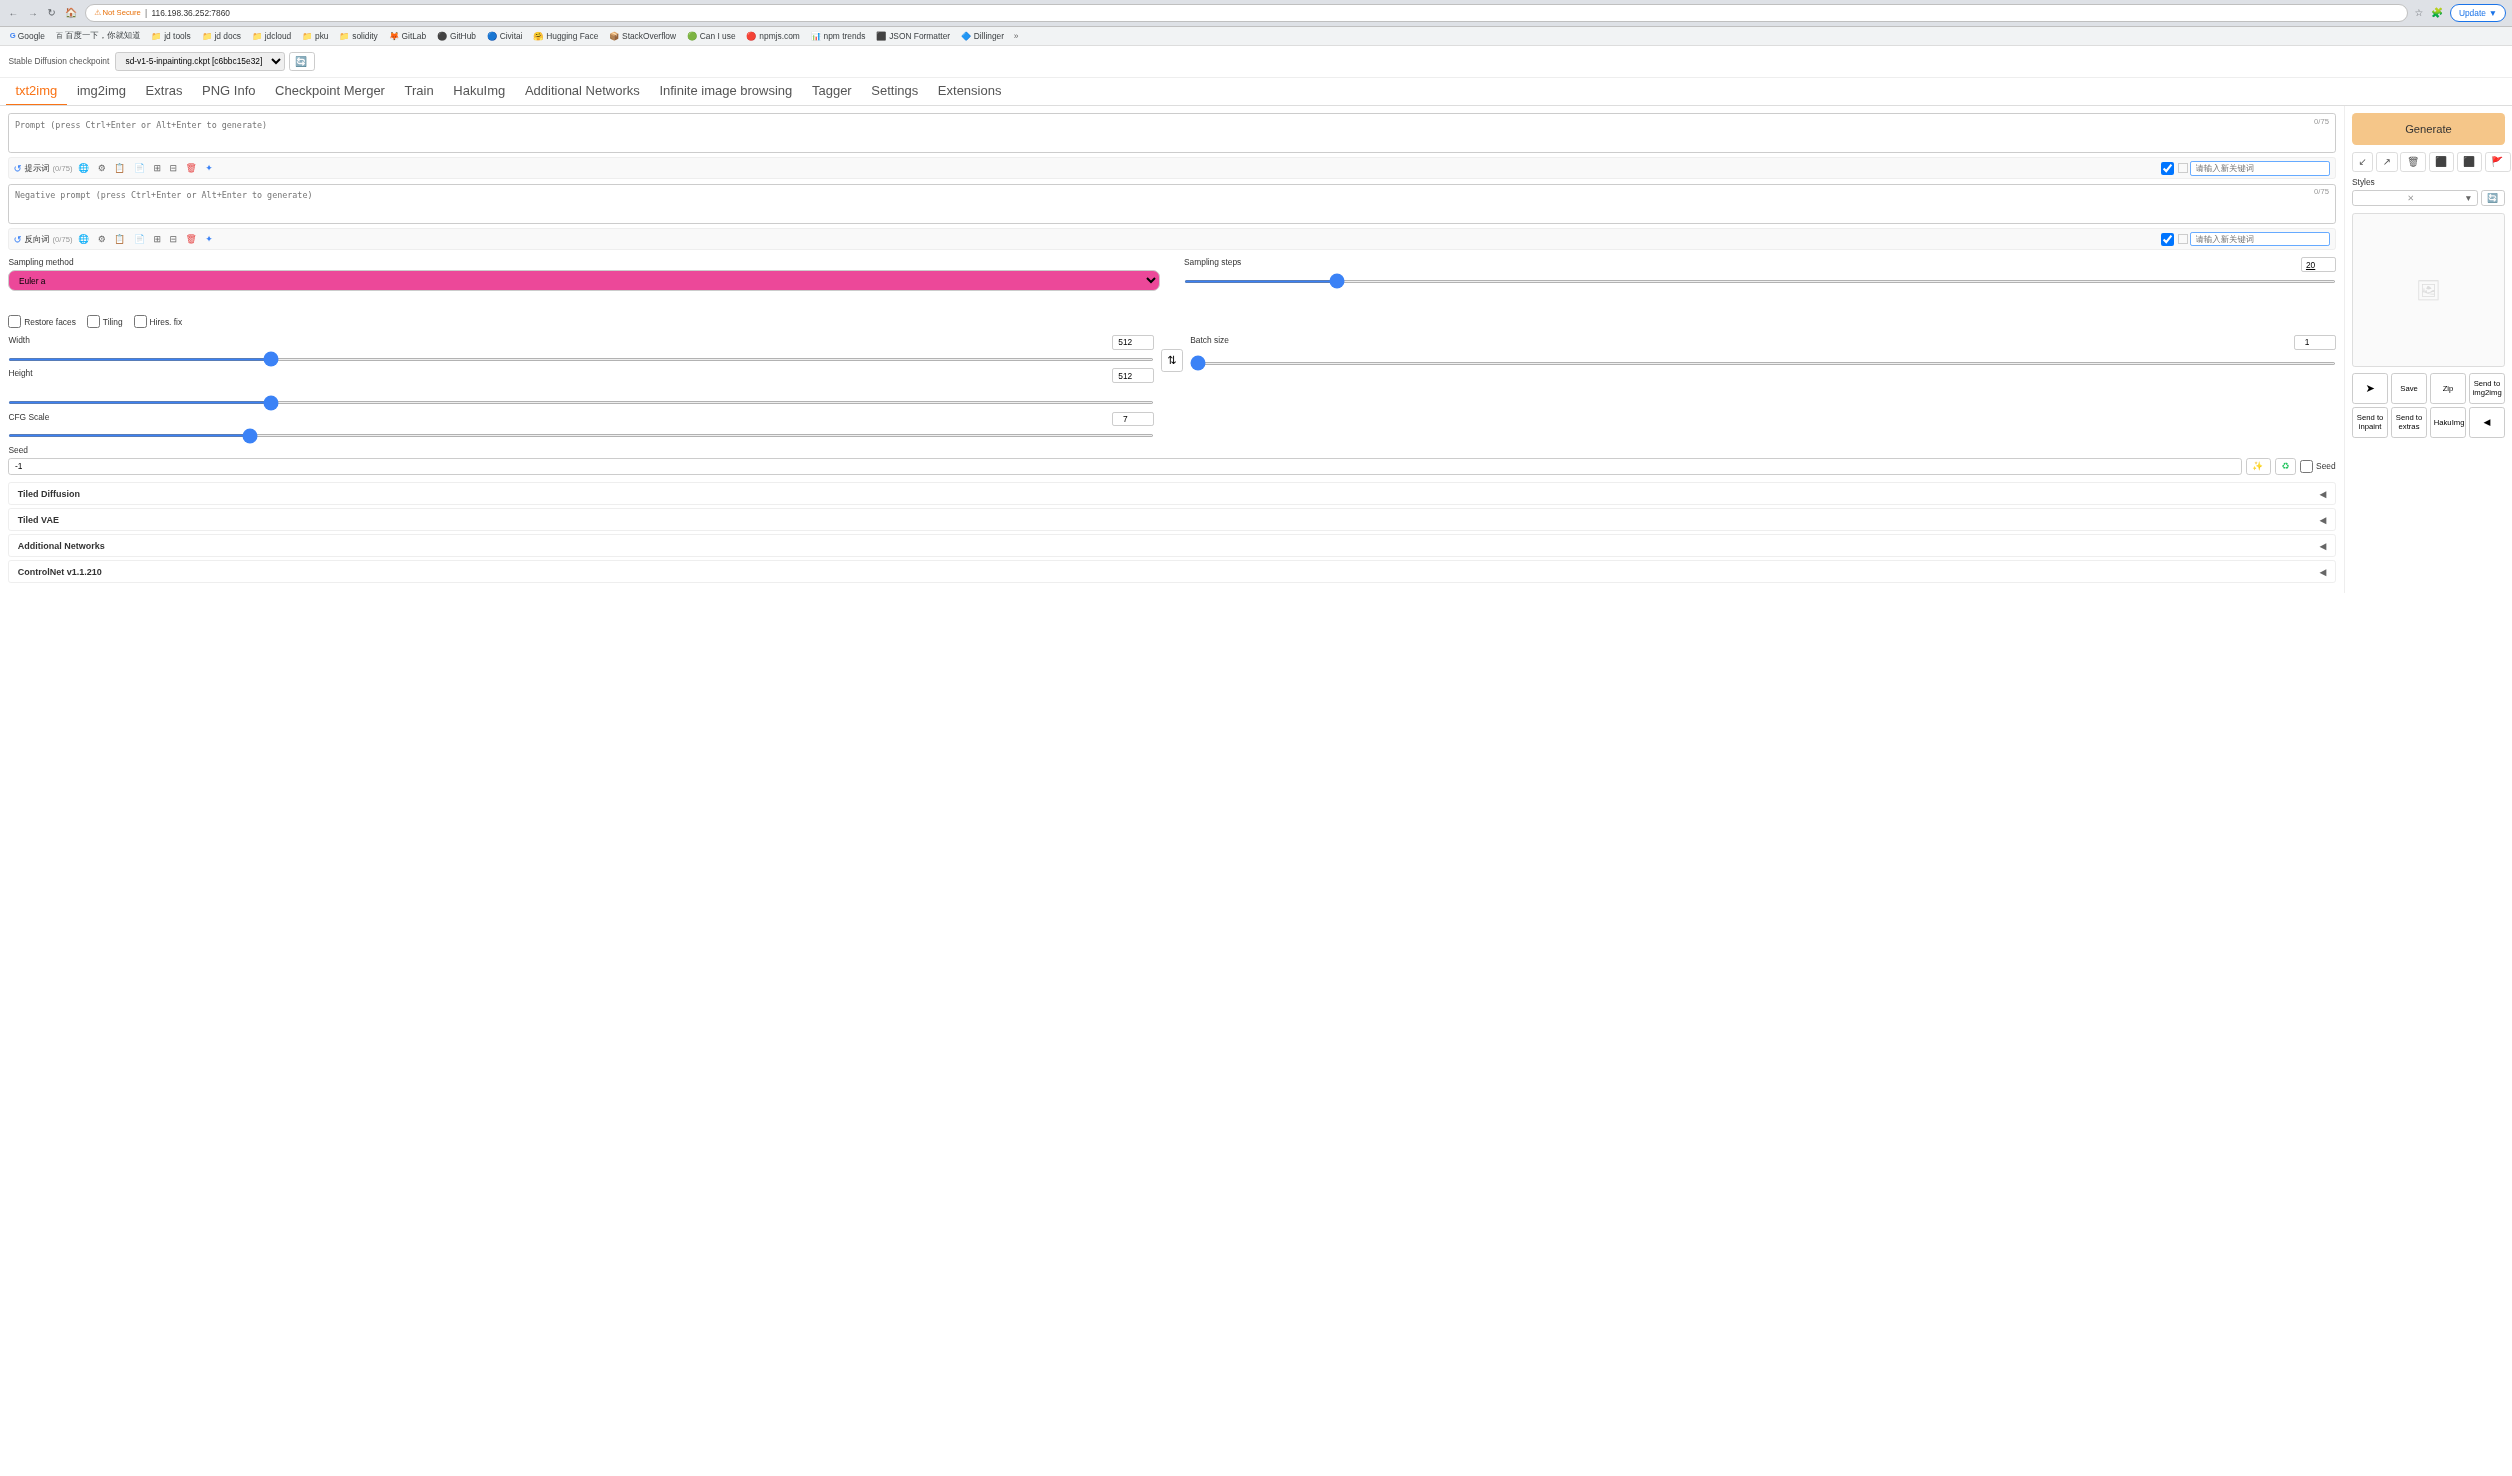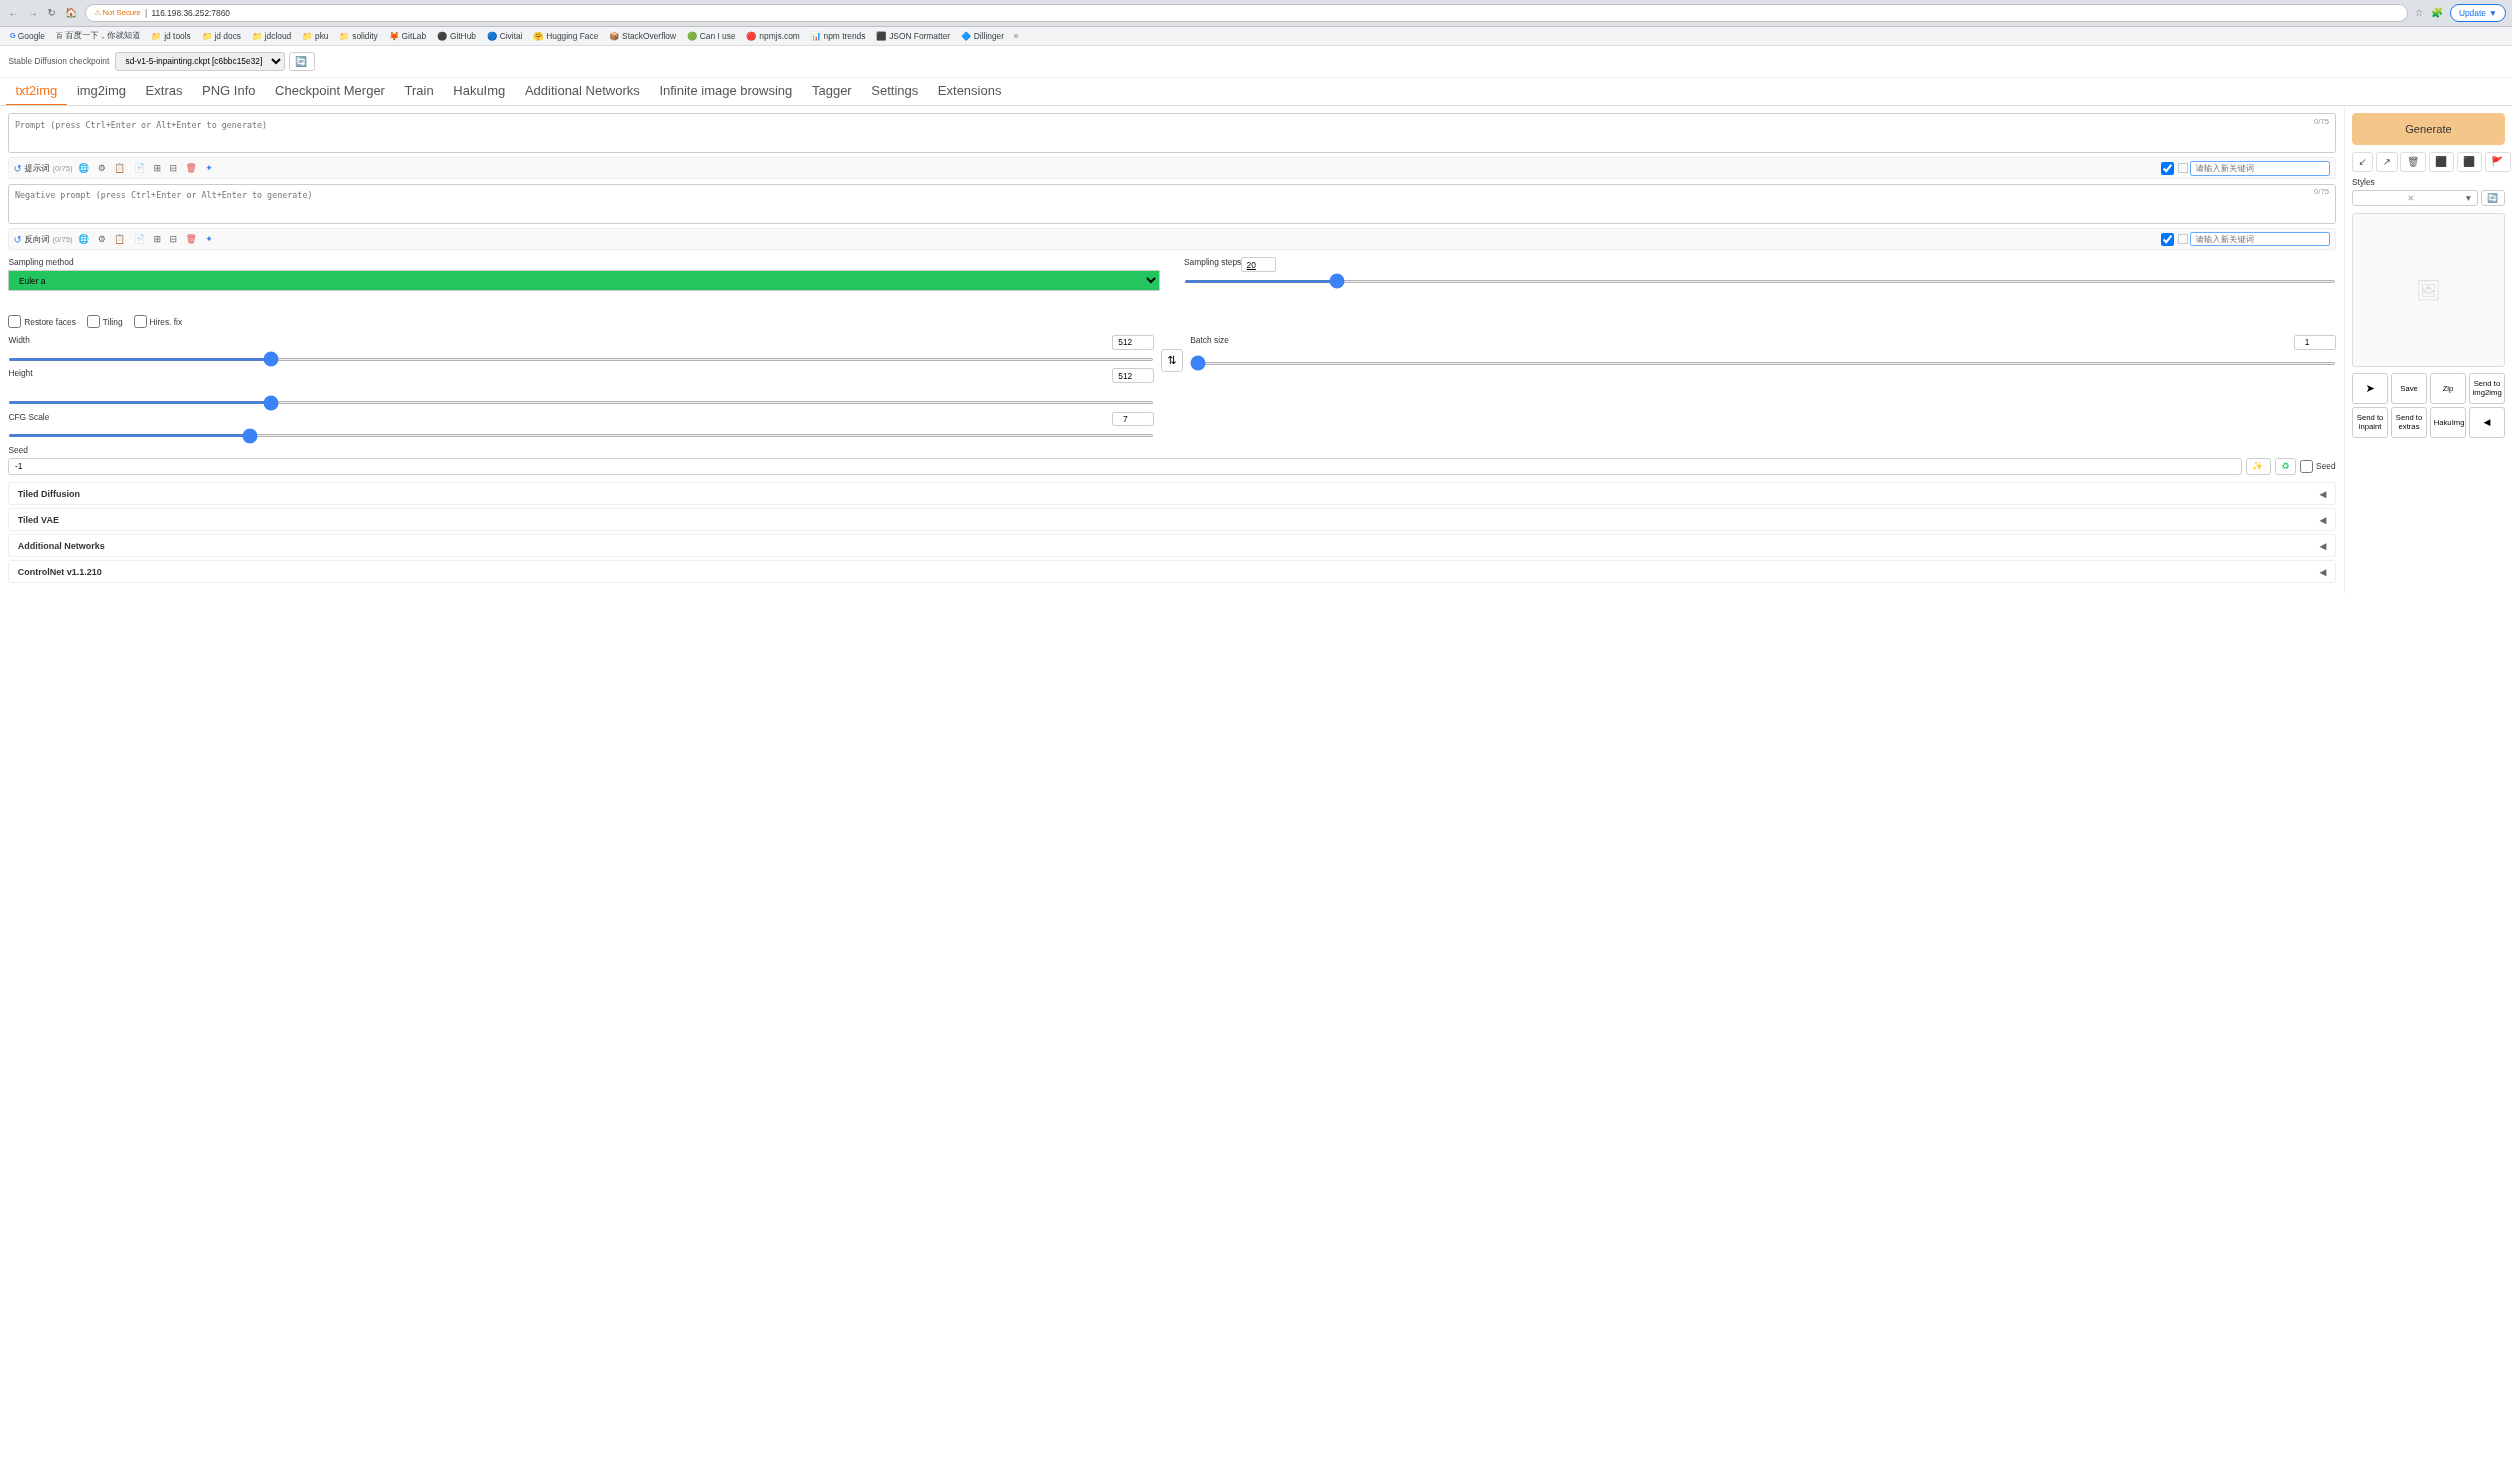--- a/index.html
+++ b/index.html
@@ -219,30 +219,30 @@
         <button class="toolbar-btn" style="color:#3b82f6">✦</button>
         <div style="flex:1"></div>
         <input type="checkbox" checked="" style="margin-right: 1.4px;">
         <span style="width:9.8px;height:9.8px;border:0.7px solid #ccc;display:inline-block"></span>
         <input type="text" placeholder="请输入新关键词" style="border: 0.7px solid rgb(102, 170, 255); border-radius: 2.1px; padding: 1.4px 4.2px; font-size: 8.4px; width: 140px; outline: none;">
       </div>
 
       <div style="display:grid;grid-template-columns:1fr 1fr;gap:24px;margin-bottom:24px">
         <div>
           <div style="font-size:8.4px;color:#333;margin-bottom:2.8px">Sampling method</div>
-          <select style="width:100%;border:0.7px solid #ccc;border-radius:1px;padding:3.5px 5.6px;font-size:8.4px;background:#22c55e">
+          <select style="width:100%;border:0.7px solid #ccc;border-radius:7px;padding:3.5px 5.6px;font-size:8.4px;background:#ec4899">
             <option>Euler a</option>
             <option>Euler</option>
             <option>LMS</option>
             <option>Heun</option>
             <option>DPM2</option>
           </select>
         </div>
         <div>
-          <div style="display:flex;justify-content:flex-start;margin-bottom:2.8px">
+          <div style="display:flex;justify-content:space-between;margin-bottom:2.8px">
             <span style="font-size:8.4px;color:#333">Sampling steps</span>
             <input type="number" style="width: 35px; border: 0.7px solid rgb(204, 204, 204); border-radius: 2.1px; padding: 1.4px 2.8px; font-size: 8.4px; text-align: center; text-decoration: underline;" value="20">
           </div>
           <input type="range" min="1" max="150" value="20" style="width: 100%; accent-color: rgb(59, 130, 246);">
         </div>
       </div>
 
       <div style="display:flex;gap:11.2px;align-items:center;margin-bottom:7px">
         <label class="checkbox-item">
           <input type="checkbox" style="">

